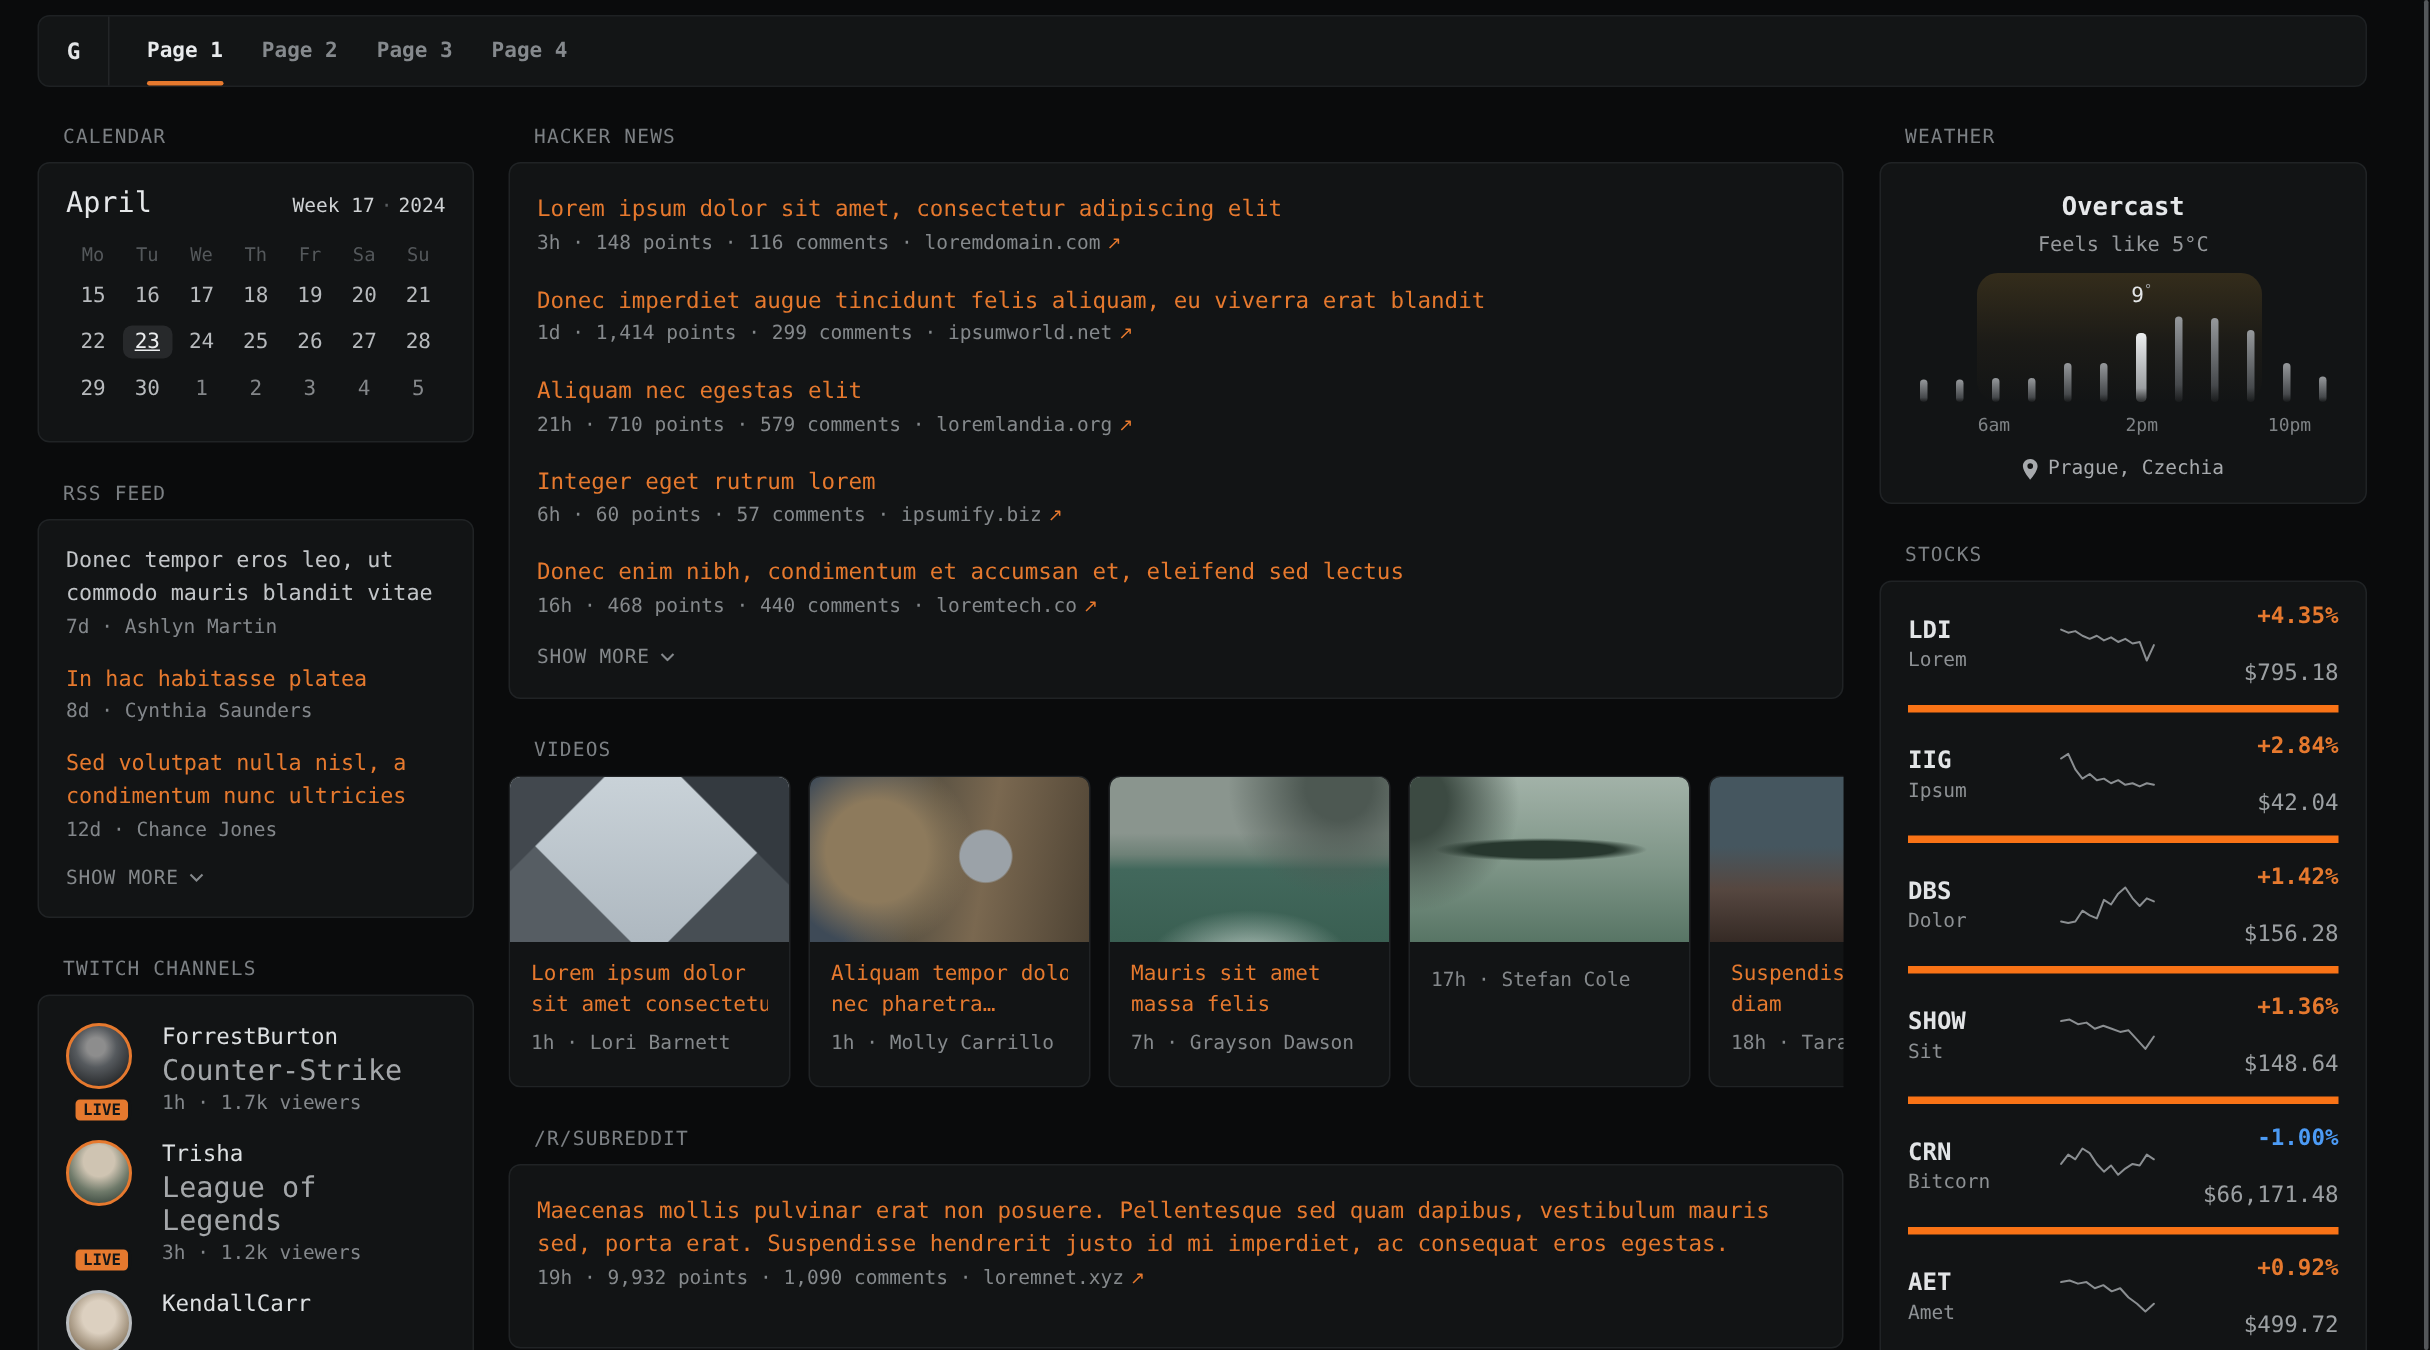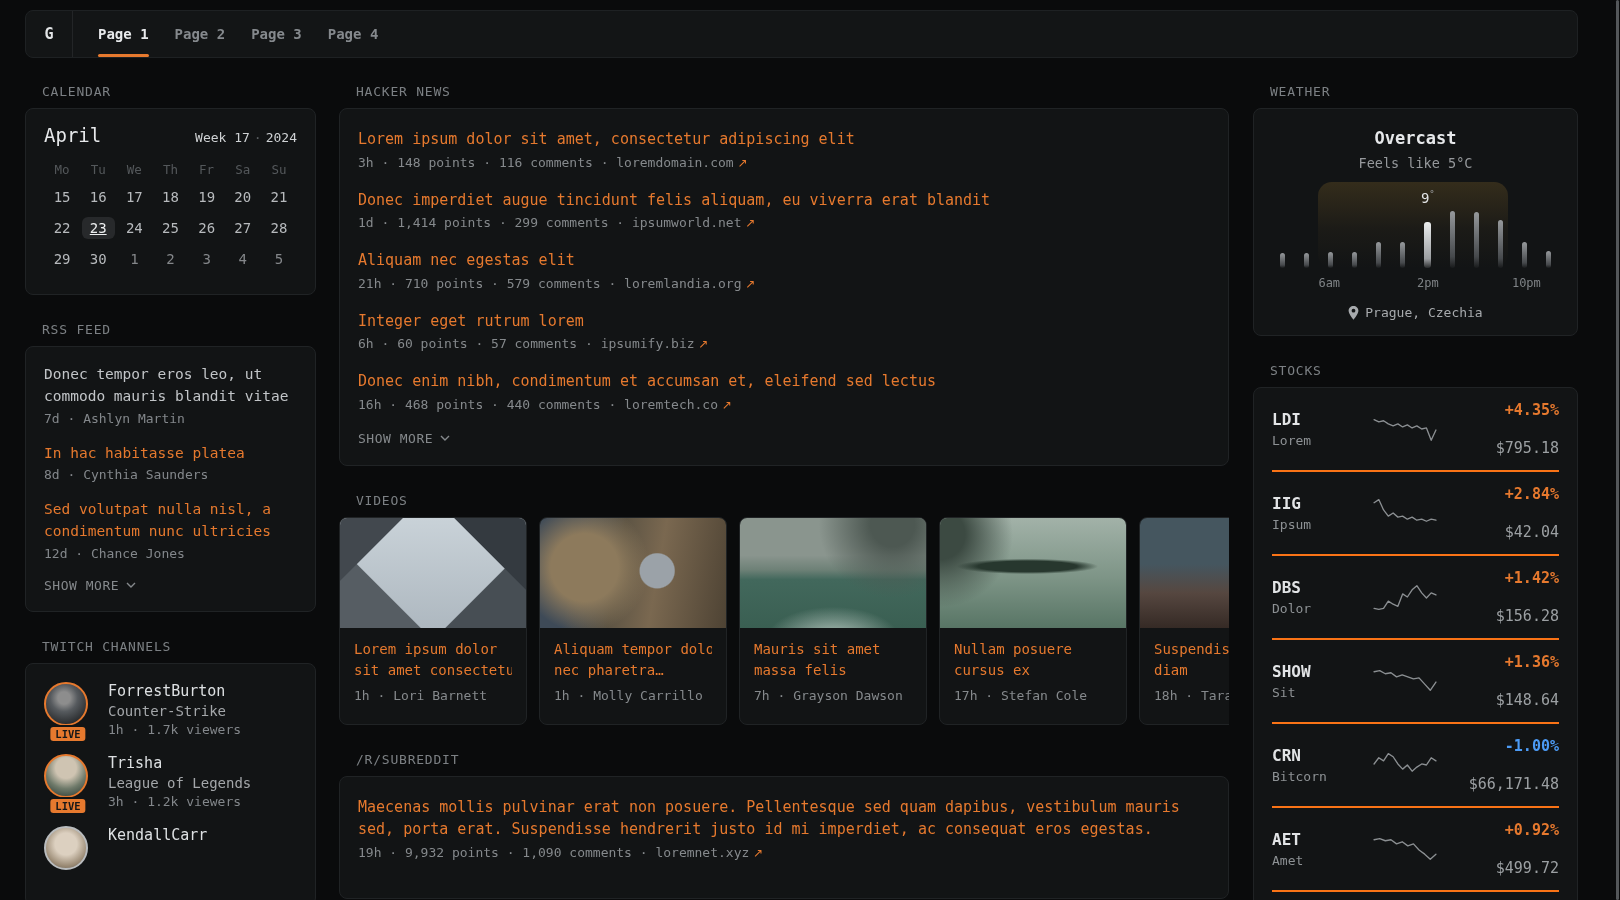--- a/index.html
+++ b/index.html
@@ -53,21 +53,21 @@
   .tw-avatar-wrap{position:relative;width:48px;flex:none;}
   .tw-avatar{width:44px;height:44px;border-radius:50%;border:2px solid var(--accent);box-sizing:border-box;}
   .tw-avatar.offline{border-color:#b9bcbe;}
   .av-1{background:radial-gradient(circle at 45% 35%,#8d8d8d 0 18%,#565a5e 40%,#26282a 80%);}
   .av-2{background:radial-gradient(circle at 50% 30%,#cfc4b2 0 30%,#6f7a6a 60%,#2c3a33 95%);}
   .av-3{background:radial-gradient(circle at 50% 40%,#dcd0c0 0 35%,#9a8a74 70%,#55504a 100%);}
   .live-badge{position:absolute;left:50%;transform:translateX(-50%);bottom:-6px;
     background:var(--accent);color:#161718;font-size:10.5px;font-weight:bold;
     padding:1px 5px;border-radius:5px;border:2px solid #121415;}
   .tw-name{font-size:15px;color:#dde0e2;}
-  .tw-game{font-size:14px;color:#a4a7aa;margin-top:3px;}
+  .tw-game{font-size:19px;color:#a4a7aa;margin-top:3px;}
   .tw-meta{font-size:13px;color:#83878b;margin-top:3px;}
   
   .hn-card{padding:19px 18px;}
   .hn-item{margin-bottom:19px;}
   .hn-title{font-size:15px;color:var(--accent);cursor:pointer;line-height:1.5;}
   .hn-meta{font-size:13px;color:#85898c;margin-top:4px;}
   .ext{color:var(--accent);margin-left:4px;font-family:"DejaVu Sans",sans-serif;font-size:12px;}
   
   .videos-row{display:flex;gap:12px;overflow:hidden;height:208px;}
   .video-card{width:188px;flex:none;background:#121415;border:1px solid #202325;
@@ -109,21 +109,21 @@
   .wbar.current{width:7px;background:linear-gradient(180deg,#eceeef,#9b9ea1 80%,rgba(130,132,134,.2));}
   .w-degree{position:absolute;font-size:14px;color:#e3e5e7;transform:translateX(-50%);}
   .w-degree sup{font-size:9px;color:#9fa2a5;}
   .w-hours{position:relative;height:15px;margin:8px 8px 0;}
   .w-hours span{position:absolute;transform:translateX(-50%);font-size:12px;color:#7f8386;}
   .w-loc{display:flex;justify-content:center;align-items:center;gap:6px;margin-top:14px;
     font-size:13px;color:#a7aaad;}
   
   .stocks-card{padding:0 18px;}
   .stock-row{display:grid;grid-template-columns:96px 1fr 118px;align-items:center;
-    padding:13px 0;border-bottom:2px solid #f97316;cursor:pointer;}
+    padding:13px 0;border-bottom:5px solid #f97316;cursor:pointer;}
   .stock-row:last-child{border-bottom:none;}
   .st-ticker{font-size:16px;font-weight:bold;color:#e2e4e6;}
   .st-name{font-size:13px;color:#8d9194;margin-top:4px;}
   .st-spark{justify-self:center;}
   .st-spark polyline{fill:none;stroke:#8b8f92;stroke-width:1.3;stroke-linejoin:round;stroke-linecap:round;}
   .st-right{text-align:right;}
   .st-change{font-size:15px;font-weight:bold;color:var(--accent);}
   .st-change.down{color:var(--neg);}
   .st-price{font-size:15px;color:#9ca0a3;margin-top:20px;}
   
@@ -298,24 +298,20 @@
         <div class="video-title">
             <div>Mauris sit amet</div>
             <div>massa felis</div>
           </div>
         <div class="video-meta">7h · Grayson Dawson</div>
       </div>
     </div>
     <div class="video-card">
       <div class="thumb thumb-4"></div>
       <div class="video-info">
-        <div class="video-title">
-            <div>Nullam posuere</div>
-            <div>cursus ex</div>
-          </div>
         <div class="video-meta">17h · Stefan Cole</div>
       </div>
     </div>
     <div class="video-card">
       <div class="thumb thumb-5"></div>
       <div class="video-info">
         <div class="video-title">
             <div>Suspendisse</div>
             <div>diam</div>
           </div>

